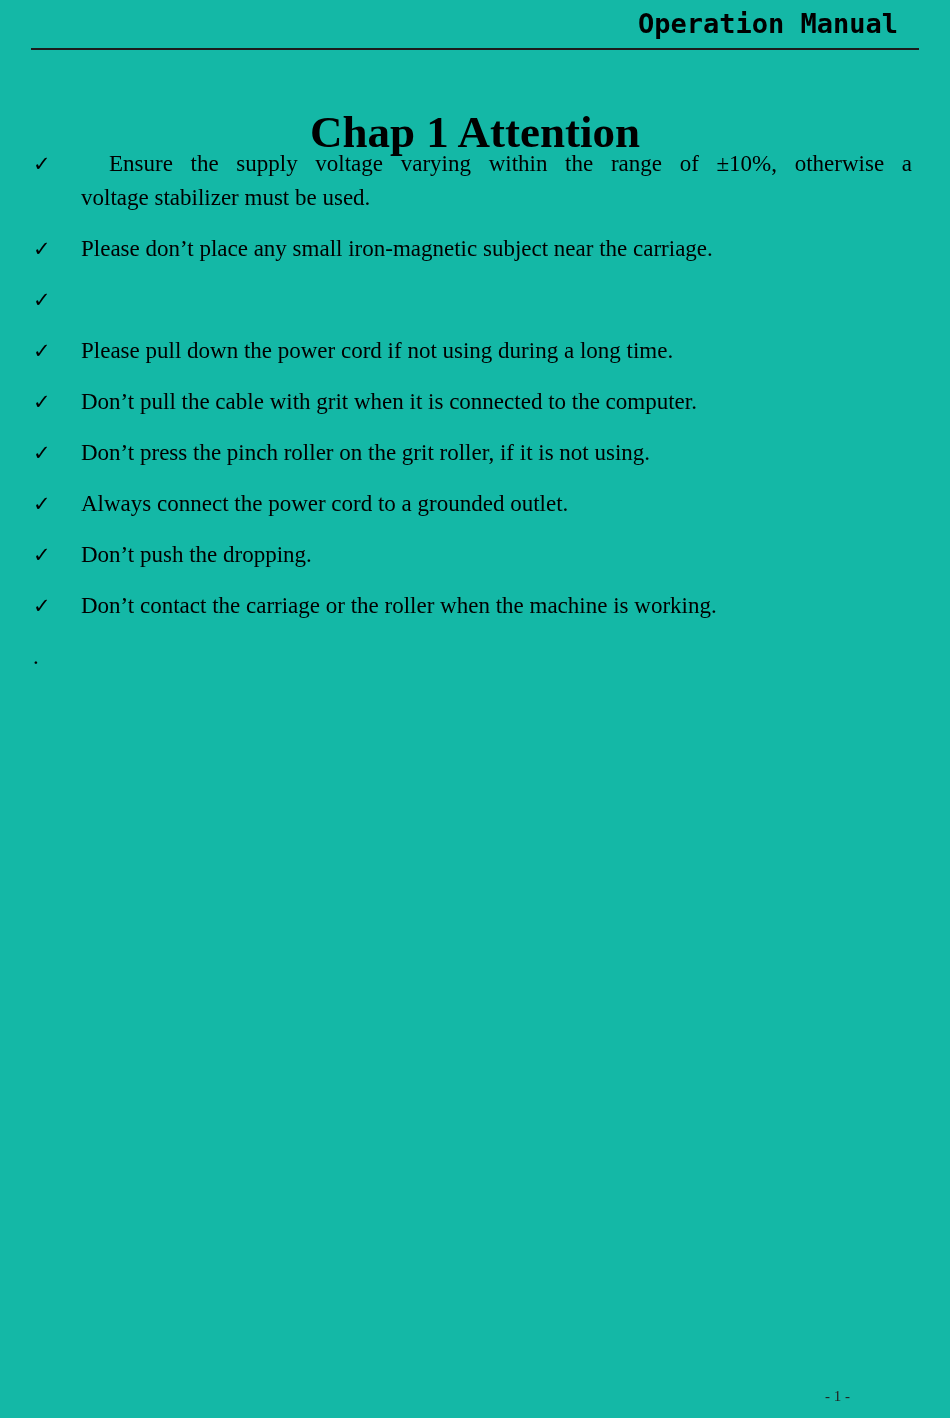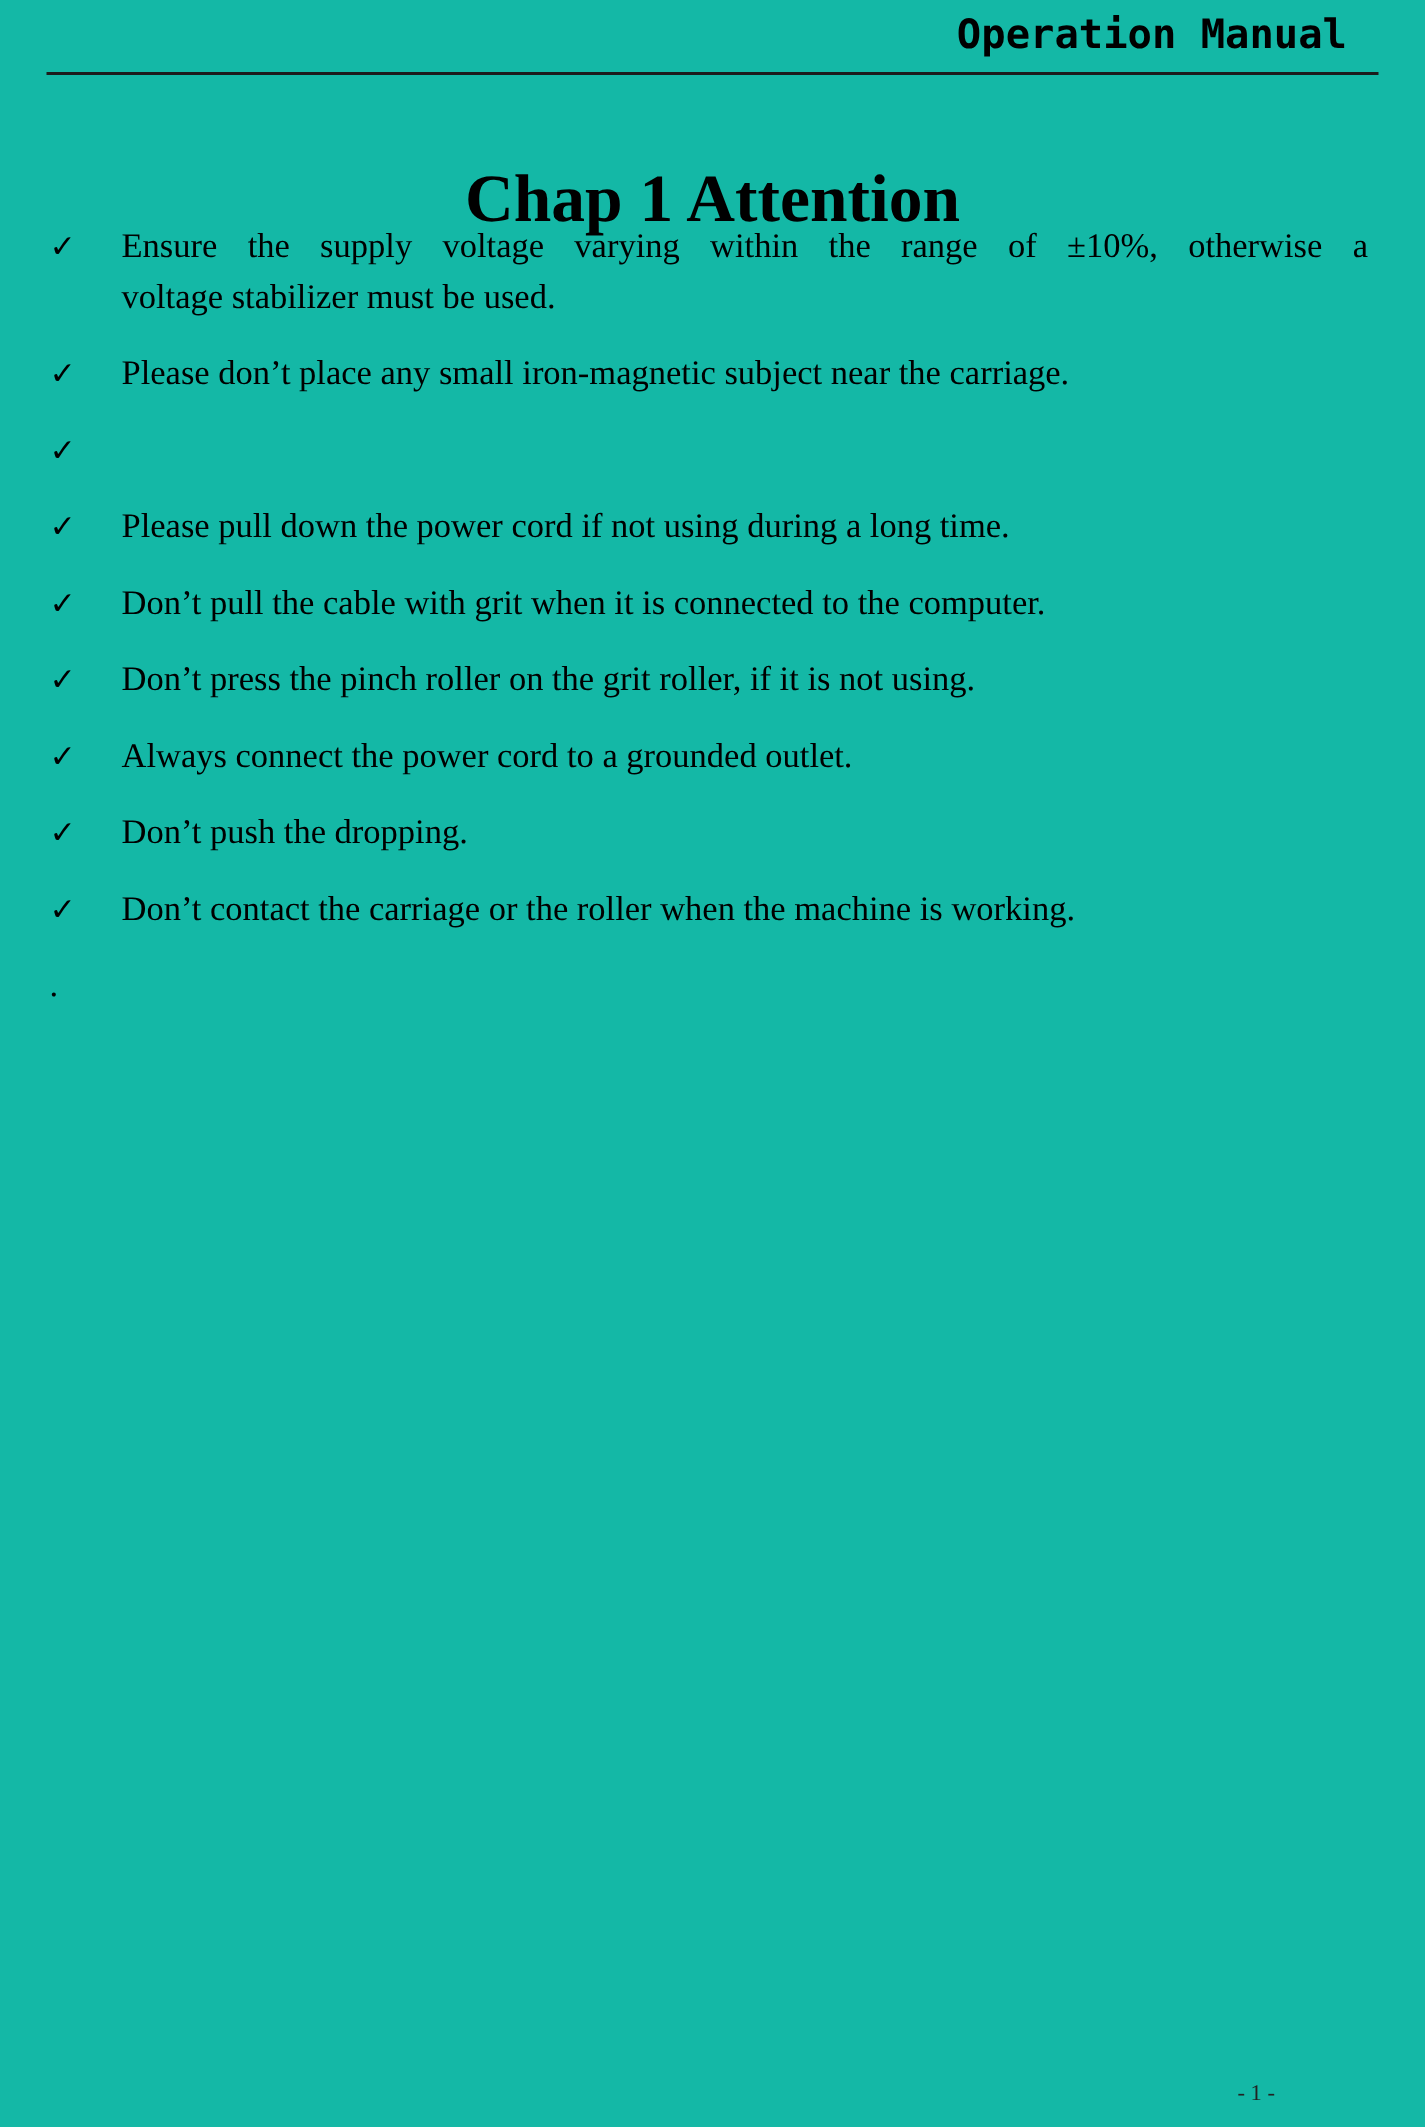--- a/index.html
+++ b/index.html
@@ -71,20 +71,21 @@
   .bullet-text {
     flex: 1 1 auto;
     font-size: 23px;
   }
   .line {
     line-height: 34px;
   }
   .line.stretch {
     text-align: justify;
     text-align-last: justify;
+    margin-left: 28px;
   }
   .trailing-period {
     font-size: 23px;
     line-height: 34px;
     margin-top: 5px;
   }
   .footer-page-number {
     position: absolute;
     bottom: 13px;
     right: 100px;

